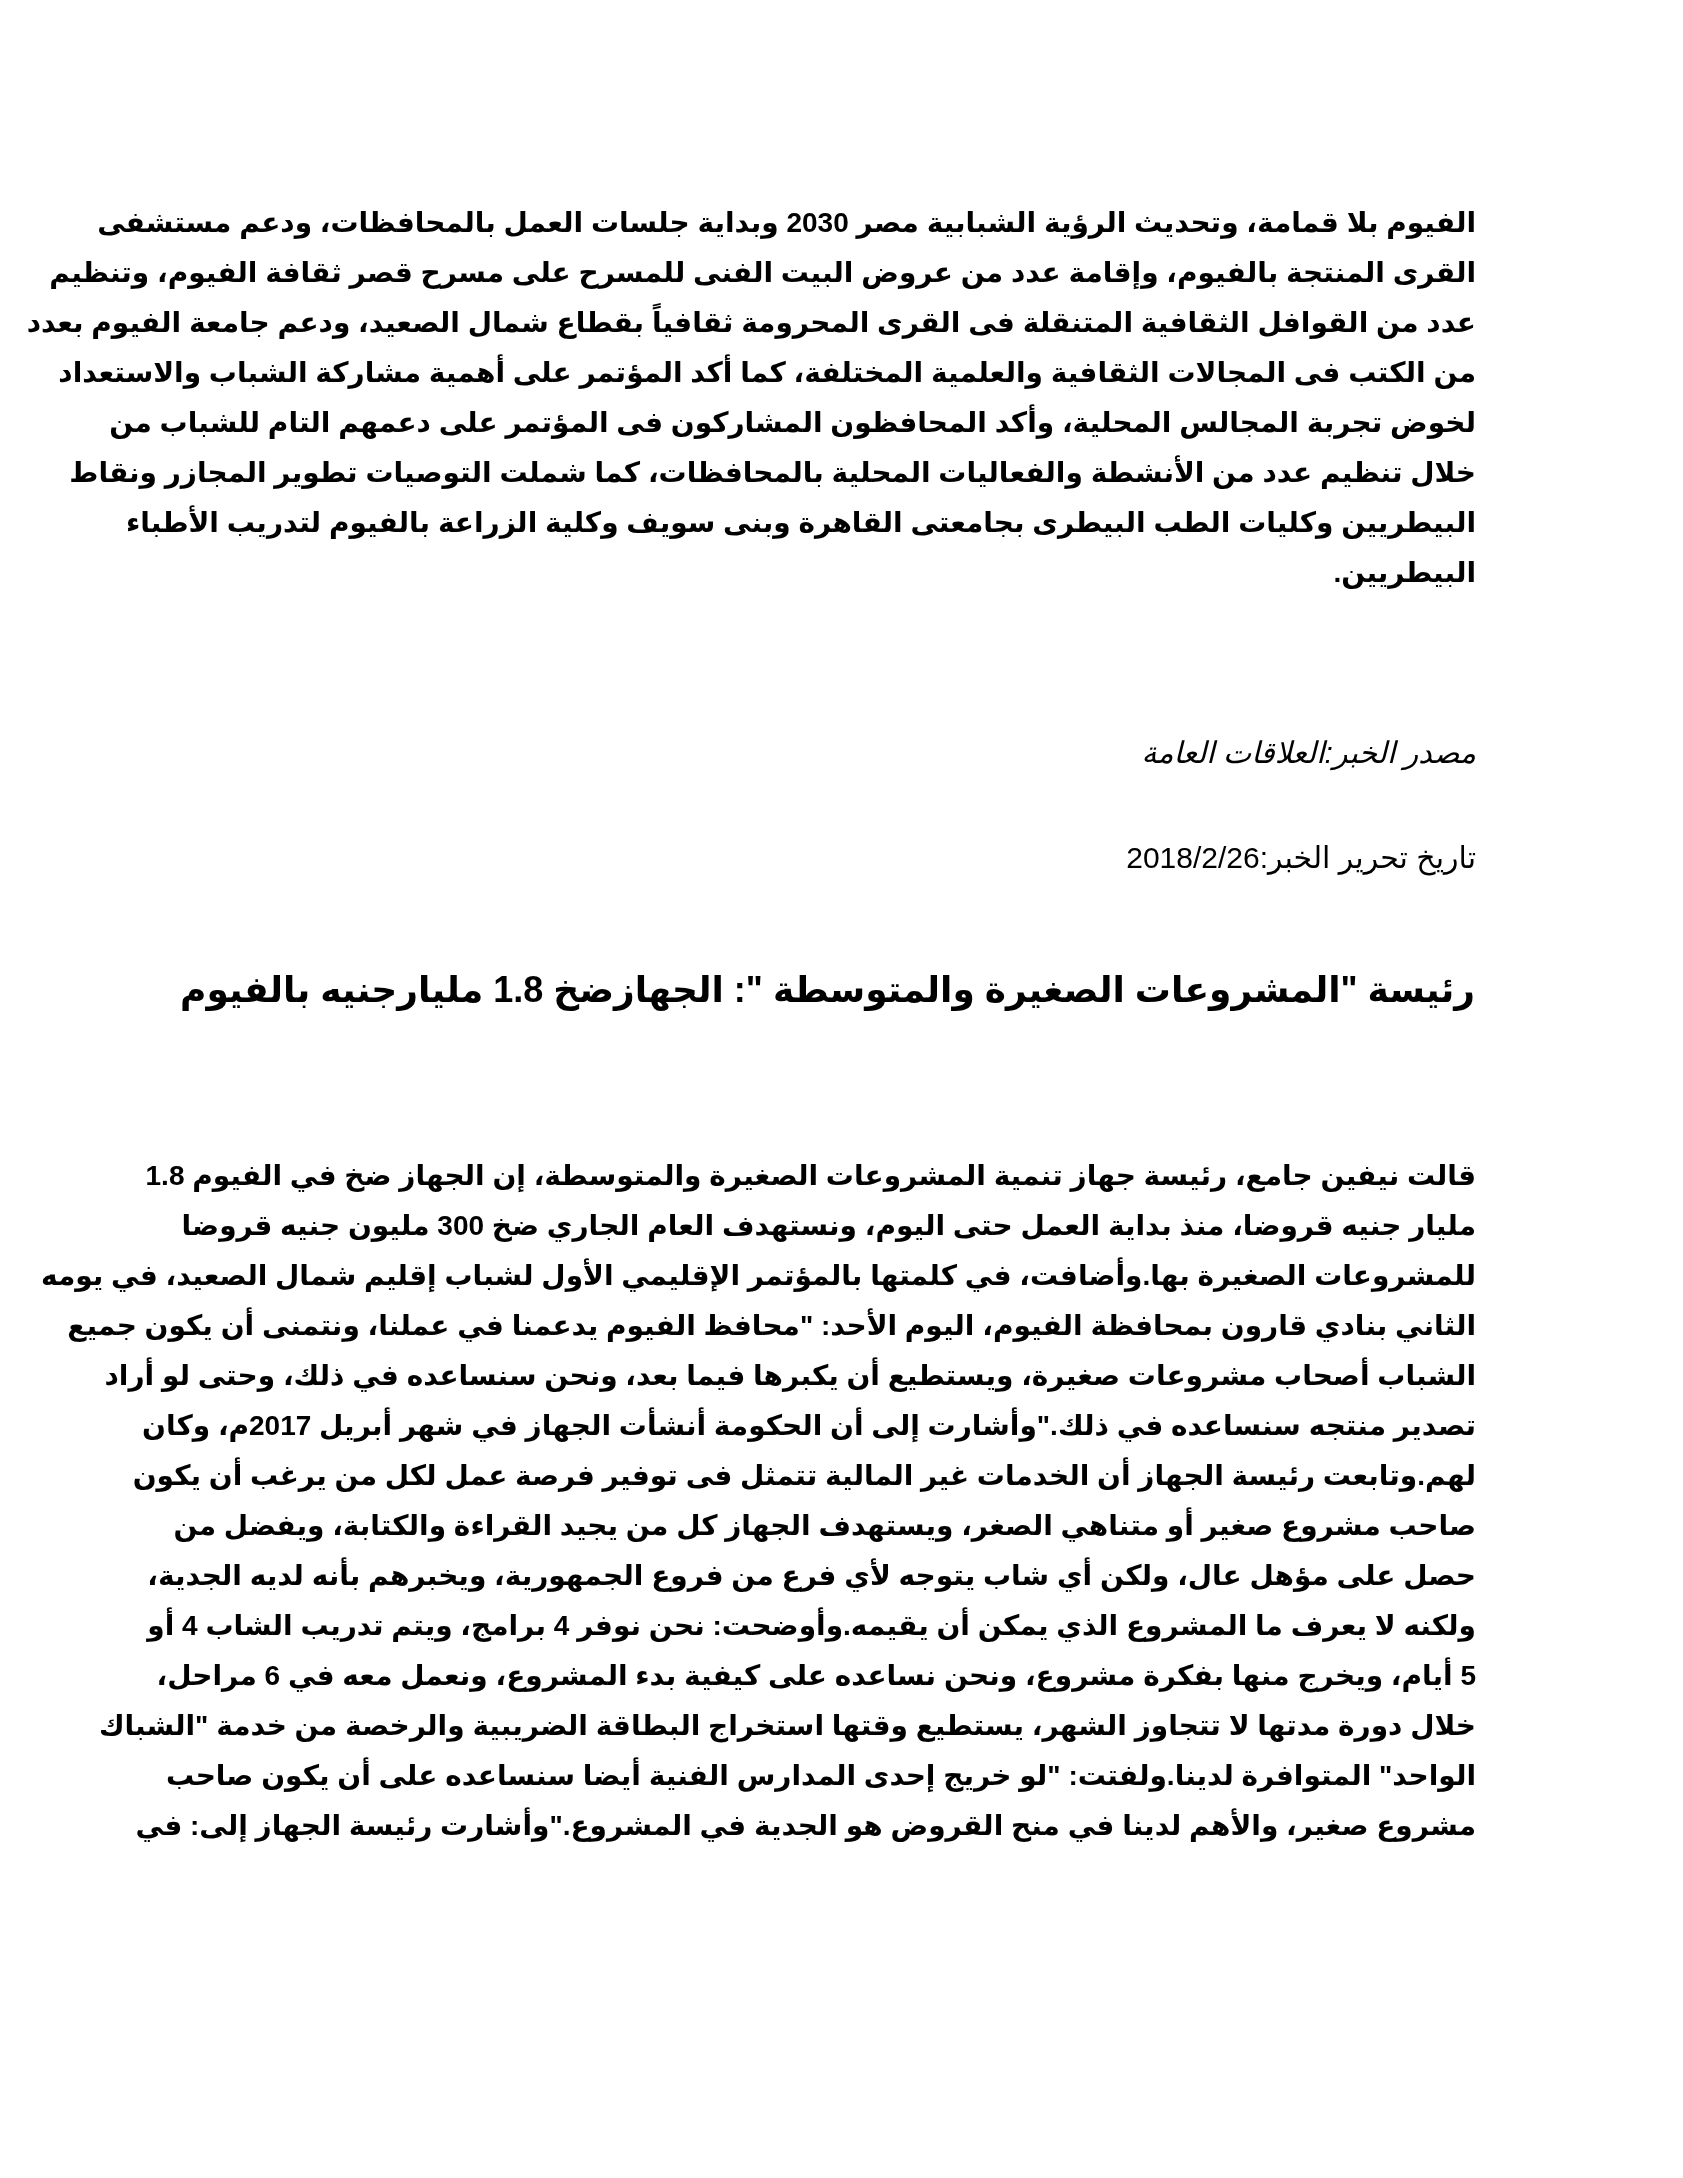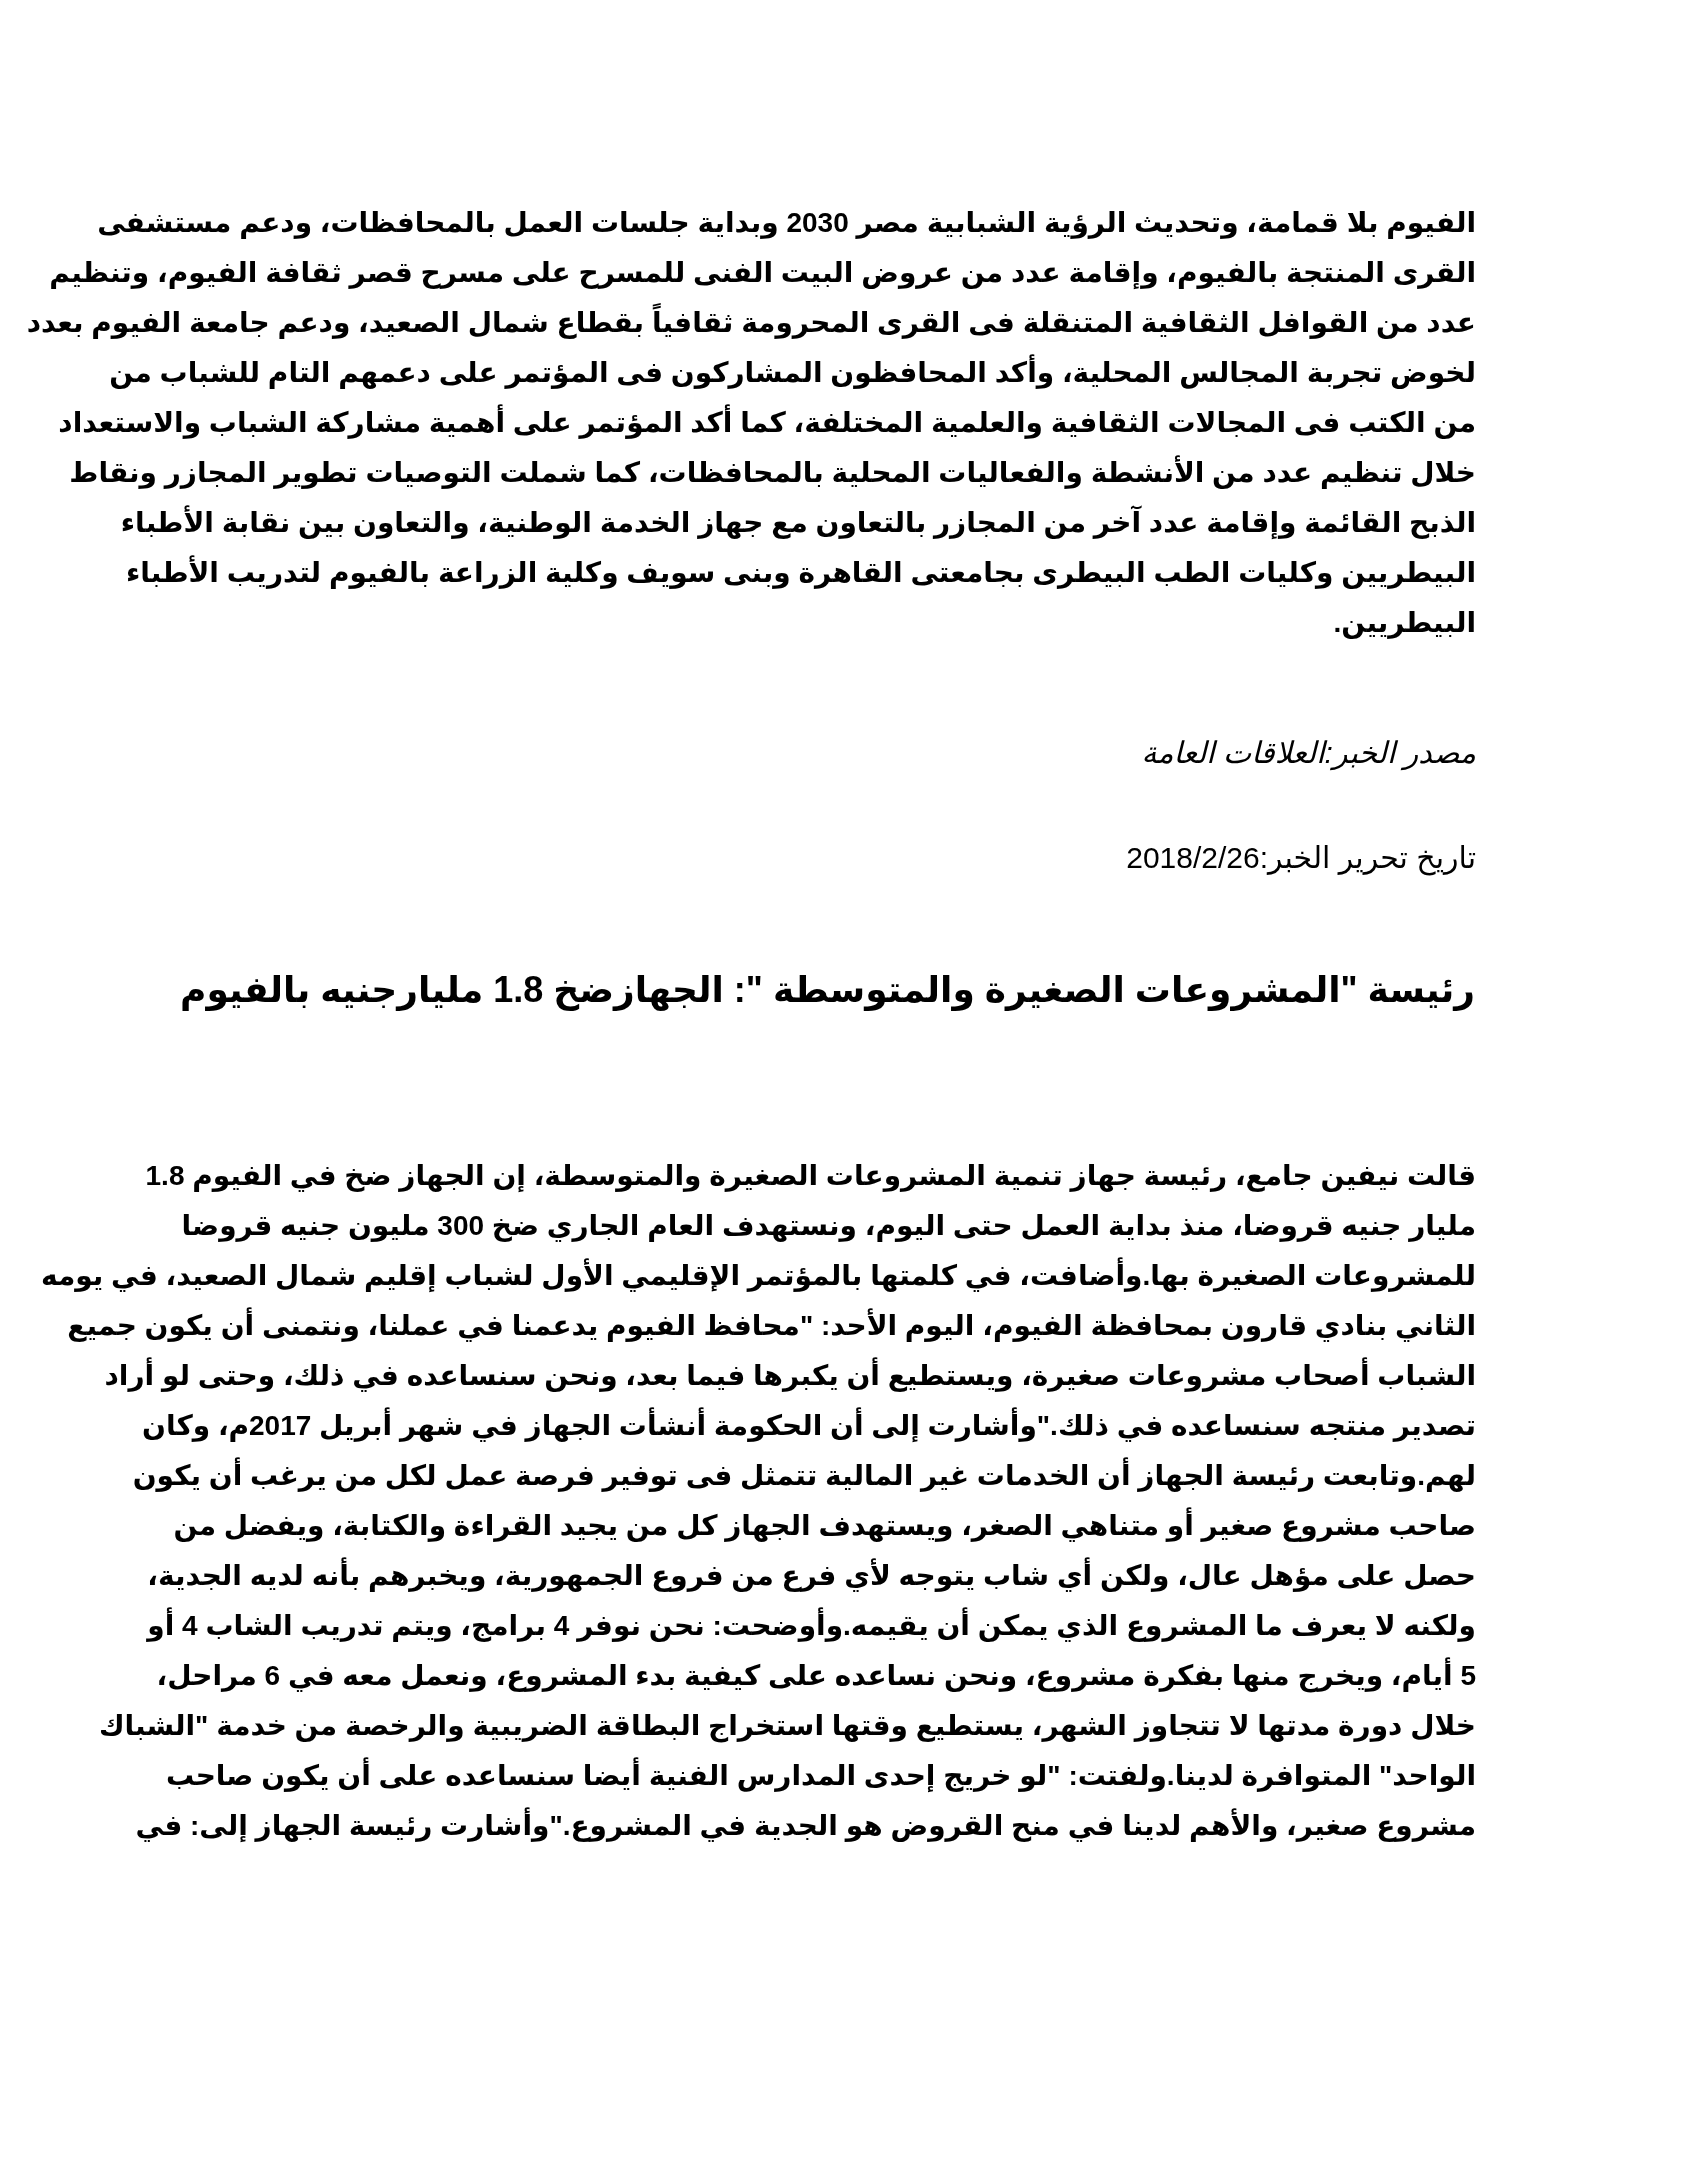--- a/index.html
+++ b/index.html
@@ -70,24 +70,23 @@
   </style>
 </head>
 <body>
 
 <div class="page">
 
   <div class="block para-bold" style="top: 198px;">
     <span class="line">الفيوم بلا قمامة، وتحديث الرؤية الشبابية مصر 2030 وبداية جلسات العمل بالمحافظات، ودعم مستشفى</span>
     <span class="line">القرى المنتجة بالفيوم، وإقامة عدد من عروض البيت الفنى للمسرح على مسرح قصر ثقافة الفيوم، وتنظيم</span>
     <span class="line">عدد من القوافل الثقافية المتنقلة فى القرى المحرومة ثقافياً بقطاع شمال الصعيد، ودعم جامعة الفيوم بعدد</span>
+    <span class="line">من الكتب فى المجالات الثقافية والعلمية المختلفة، كما أكد المؤتمر على أهمية مشاركة الشباب والاستعداد</span>
     <span class="line">لخوض تجربة المجالس المحلية، وأكد المحافظون المشاركون فى المؤتمر على دعمهم التام للشباب من</span>
-    <span class="line">من الكتب فى المجالات الثقافية والعلمية المختلفة، كما أكد المؤتمر على أهمية مشاركة الشباب والاستعداد</span>
     <span class="line">خلال تنظيم عدد من الأنشطة والفعاليات المحلية بالمحافظات، كما شملت التوصيات تطوير المجازر ونقاط</span>
-    <span class="line">الذبح القائمة وإقامة عدد آخر من المجازر بالتعاون مع جهاز الخدمة الوطنية، والتعاون بين نقابة الأطباء</span>
     <span class="line">البيطريين وكليات الطب البيطرى بجامعتى القاهرة وبنى سويف وكلية الزراعة بالفيوم لتدريب الأطباء</span>
     <span class="line last">البيطريين.</span>
   </div>
 
   <div class="meta" style="top: 733px; font-style: italic;">مصدر الخبر:العلاقات العامة</div>
 
   <div class="meta" style="top: 838px;">تاريخ تحرير الخبر:2018/2/26</div>
 
   <div class="headline" style="top: 965px;">رئيسة  "المشروعات الصغيرة والمتوسطة ": الجهازضخ 1.8 مليارجنيه بالفيوم</div>
 

